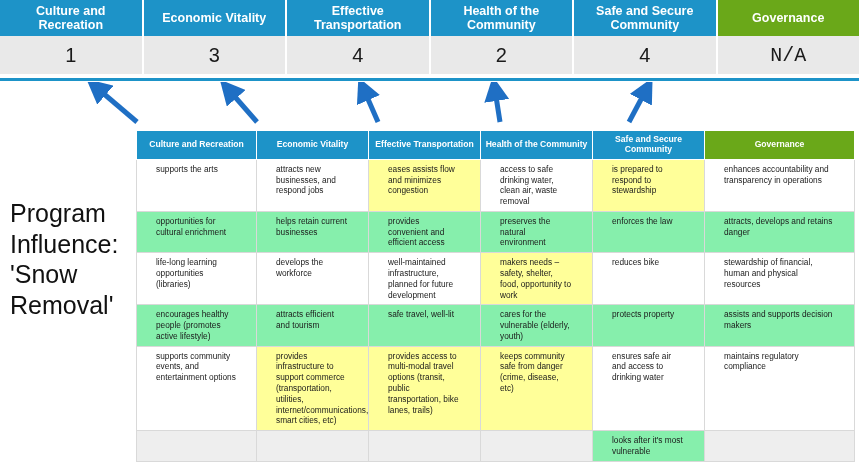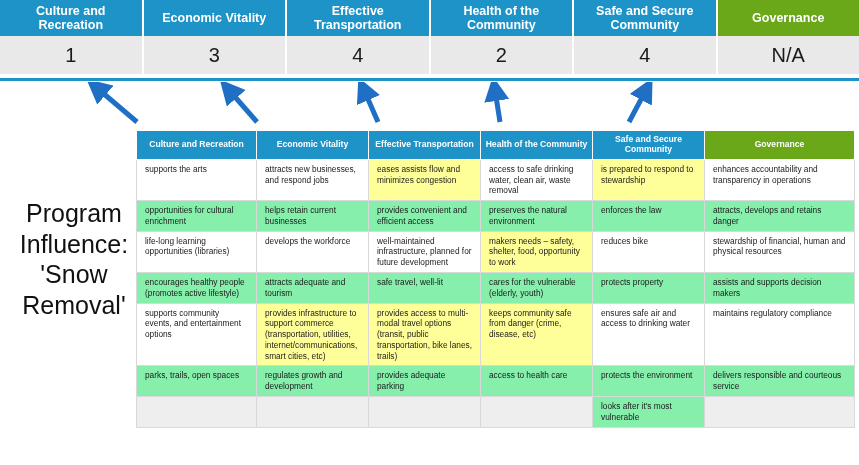--- a/index.html
+++ b/index.html
@@ -58,20 +58,21 @@
     display: flex;
     align-items: center;
     justify-content: center;
     font-size: 20px;
     color: #1a1a1a;
     border-right: 2px solid #ffffff;
     box-sizing: border-box;
   }
   .top-score-cell:last-child {
     border-right: none;
+    font-family: Liberation Mono, monospace;
   }
   #band-underline {
     position: absolute;
     left: 0;
     top: 78px;
     width: 859px;
     height: 3px;
     background: #1d93c8;
   }
 
@@ -86,21 +87,21 @@
 
   
   #left-caption {
     position: absolute;
     left: 10px;
     top: 198px;
     width: 128px;
     font-size: 25px;
     line-height: 1.22;
     color: #111111;
-    text-align: center;
+    text-align: left;
   }
 
   
   #matrix-wrap {
     position: absolute;
     left: 136px;
     top: 130px;
     width: 718px;
   }
   table.matrix {
@@ -122,21 +123,21 @@
   }
   table.matrix th.gov {
     background: #6aa819;
   }
   table.matrix td {
     background: #ffffff;
     color: #1a1a1a;
     font-size: 8.3px;
     line-height: 1.3;
     vertical-align: top;
-    padding: 4px 8px;
+    padding: 4px 19px;
     border: 1px solid #d9d9d9;
     box-sizing: border-box;
   }
   table.matrix tr.alt td {
     background: #86efac;
   }
   table.matrix td.hl {
     background: #ffff99;
   }
   table.matrix td.empty {
@@ -224,43 +225,35 @@
         <tr>
           <td>life-long learning opportunities (libraries)</td>
           <td>develops the workforce</td>
           <td>well-maintained infrastructure, planned for future development</td>
           <td class="hl">makers needs – safety, shelter, food, opportunity to work</td>
           <td>reduces bike</td>
           <td>stewardship of financial, human and physical resources</td>
         </tr>
         <tr class="alt">
           <td>encourages healthy people (promotes active lifestyle)</td>
-          <td>attracts adequate and tourism</td>
+          <td>attracts efficient and tourism</td>
           <td class="hl">safe travel, well-lit</td>
           <td class="hl">cares for the vulnerable (elderly, youth)</td>
           <td class="hl">protects property</td>
           <td>assists and supports decision makers</td>
         </tr>
         <tr>
           <td>supports community events, and entertainment options</td>
           <td class="hl">provides infrastructure to support commerce (transportation, utilities, internet/communications, smart cities, etc)</td>
           <td class="hl">provides access to multi-modal travel options (transit, public transportation, bike lanes, trails)</td>
           <td class="hl">keeps community safe from danger (crime, disease, etc)</td>
           <td>ensures safe air and access to drinking water</td>
           <td>maintains regulatory compliance</td>
         </tr>
         <tr class="alt">
-          <td class="hl">parks, trails, open spaces</td>
-          <td>regulates growth and development</td>
-          <td>provides adequate parking</td>
-          <td>access to health care</td>
-          <td>protects the environment</td>
-          <td>delivers responsible and courteous service</td>
-        </tr>
-        <tr class="alt">
           <td class="empty"></td>
           <td class="empty"></td>
           <td class="empty"></td>
           <td class="empty"></td>
           <td class="hl">looks after it's most vulnerable</td>
           <td class="empty"></td>
         </tr>
       </tbody>
   </table>
 </div>

